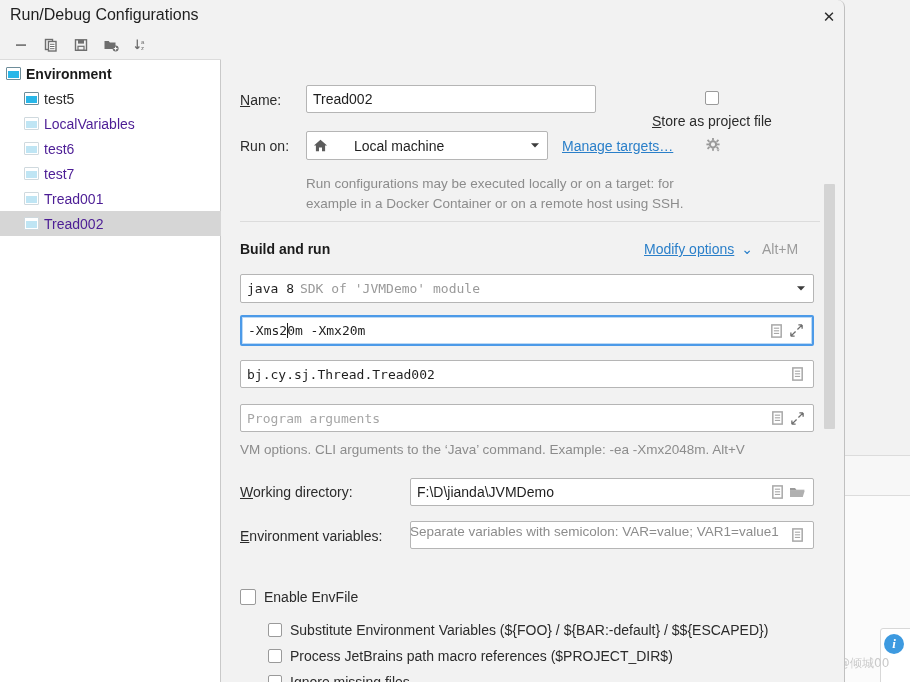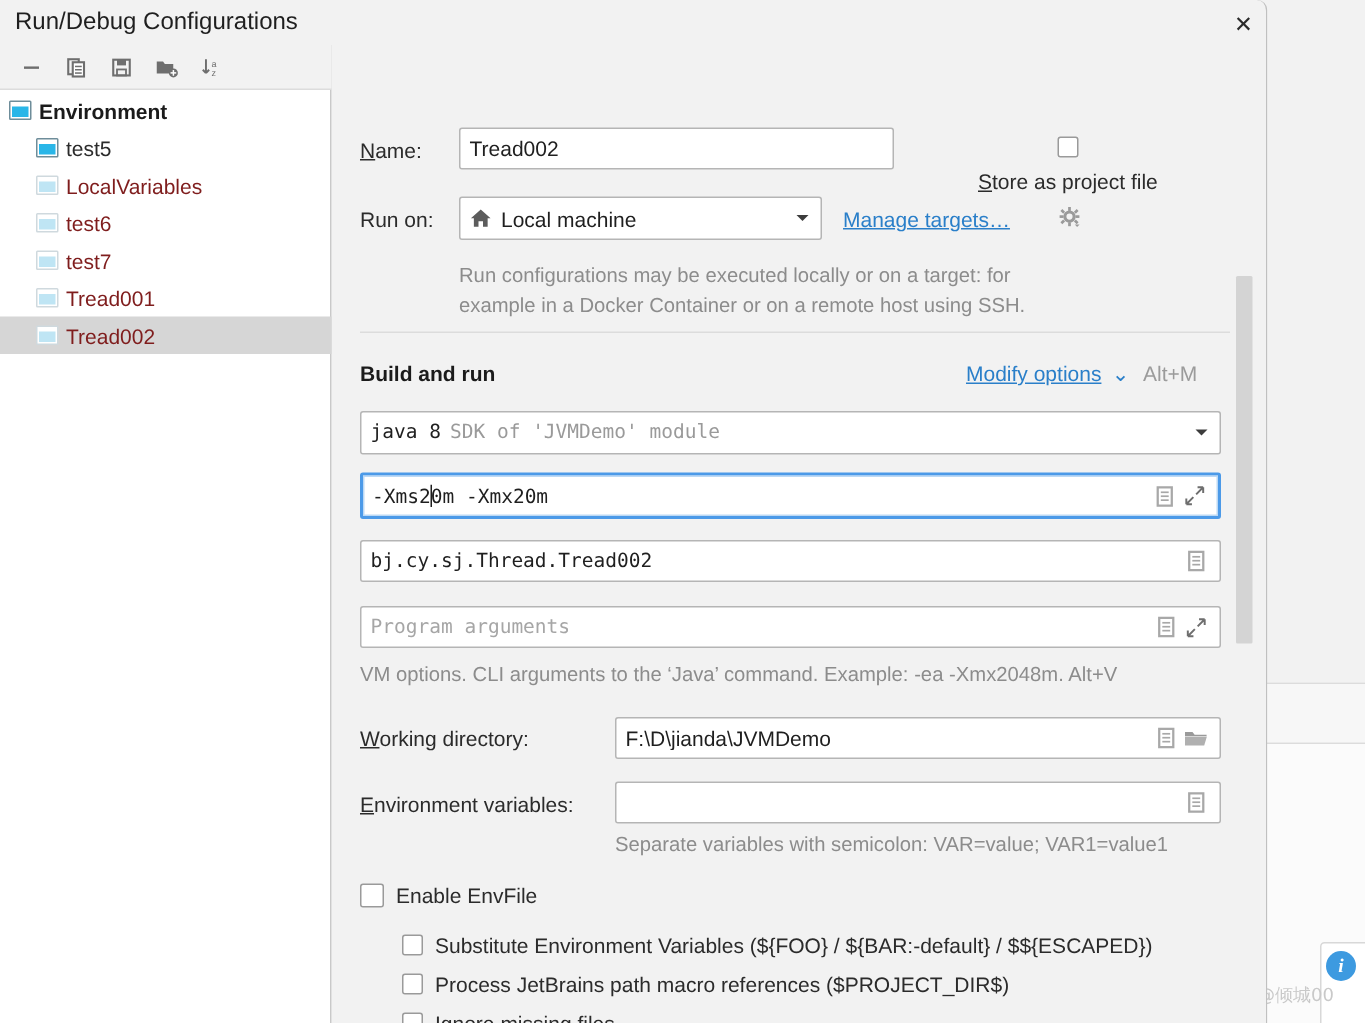--- a/index.html
+++ b/index.html
@@ -73,21 +73,21 @@
     cursor: pointer; color: #6e6e6e;
   }
   .tb-btn svg { display: block; }
 
   .tree { position: absolute; left: 0; top: 31px; width: 221px; }
   .tree-row {
     height: 25px; display: flex; align-items: center; cursor: pointer;
     font-size: 14px; padding-left: 6px;
   }
   .tree-row.root { font-weight: bold; color: #1b1b1b; padding-left: 6px; }
-  .tree-row.child { padding-left: 24px; color: #7f1d1d; }
+  .tree-row.child { padding-left: 24px; color: #4c1d95; }
   .tree-row.child.active-text { color: #2b2b2b; }
   .tree-row.selected { background: #d6d6d6; }
   .cfg-icon {
     width: 15px; height: 13px; flex: 0 0 auto; margin-right: 5px;
     border: 1.6px solid #a8b8c0; background: #ffffff; position: relative; border-radius: 1px;
   }
   .cfg-icon::after {
     content: ""; position: absolute; left: 1px; right: 1px; top: 3px; bottom: 1px;
     background: #6ec6e8;
   }
@@ -267,21 +267,21 @@
             <rect x="11.6" y="9.6" width="1.8" height="2.6" transform="rotate(-45 12.5 10.9)"></rect>
             <rect x="2.6" y="9.6" width="1.8" height="2.6" transform="rotate(45 3.5 10.9)"></rect>
             <rect x="11.6" y="2.6" width="1.8" height="2.6" transform="rotate(45 12.5 3.9)"></rect>
           </g>
           <path d="M11.5 12.6 l1.6 1.8 l1.6-1.8 z" fill="#9a9a9a"></path>
         </svg>
       </span>
     </div>
 
     <div class="lbl" style="position:absolute; left:18px; top:108px;">Run on:</div>
-    <div class="combo" style="position:absolute; left:84px; top:101px; width:242px; height:29px;">
+    <div class="combo" style="position:absolute; left:84px; top:101px; width:242px; height:29px;gap:20px;">
       <span style="display:flex;align-items:center;margin-right:6px;">
         <svg width="15" height="15" viewBox="0 0 16 16">
           <path d="M8 1.8 L15 8 h-2.1 v6 H9.6 v-3.9 H6.4 V14 H3.1 V8 H1 z" fill="#5c5c5c"></path>
         </svg>
       </span>
       <span>Local machine</span>
       <span class="arrow">
         <svg width="12" height="12" viewBox="0 0 12 12">
             <path d="M2 4.3 L6 8.4 L10 4.3 z" fill="#3c3c3c"></path>
           </svg>
@@ -385,21 +385,21 @@
       <span class="val"></span>
       <span class="field-icon">
         <svg width="15" height="16" viewBox="0 0 16 16">
           <rect x="3" y="1.5" width="10" height="13" fill="none" stroke="#a8a8a8" stroke-width="1.6"></rect>
           <rect x="5.2" y="4.4" width="5.6" height="1.2" fill="#a8a8a8"></rect>
           <rect x="5.2" y="7.2" width="5.6" height="1.2" fill="#a8a8a8"></rect>
           <rect x="5.2" y="10" width="5.6" height="1.2" fill="#a8a8a8"></rect>
         </svg>
       </span>
     </div>
-    <div class="hint" style="position:absolute; left:188px; top:525px;">Separate variables with semicolon: VAR=value; VAR1=value1</div>
+    <div class="hint" style="position:absolute; left:188px; top:494px;">Separate variables with semicolon: VAR=value; VAR1=value1</div>
 
     <div class="cbrow" style="position:absolute; left:18px; top:559px;">
       <span class="checkbox" style="width:16px;height:16px;"></span>
       <span class="cblabel">Enable EnvFile</span>
     </div>
 
     <div class="cbrow" style="position:absolute; left:46px; top:592px;">
       <span class="checkbox"></span>
       <span class="cblabel">Substitute Environment Variables (${FOO} / ${BAR:-default} / $${ESCAPED})</span>
     </div>

